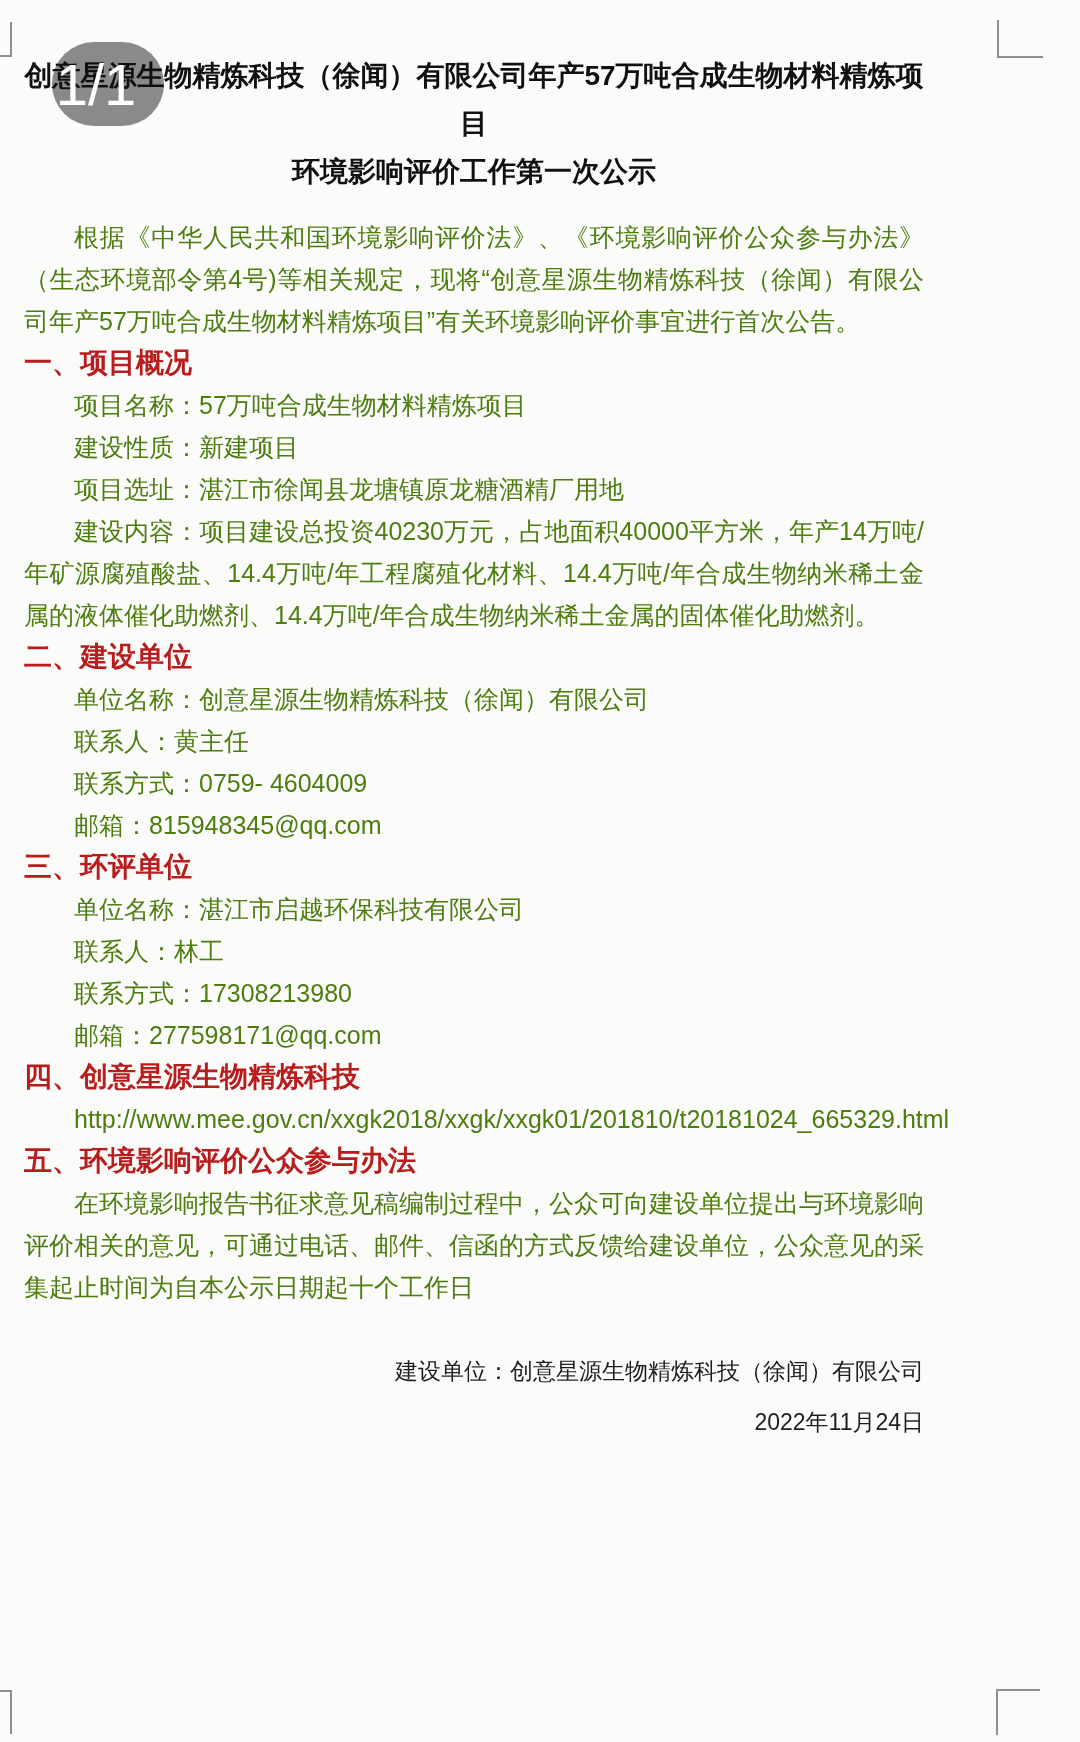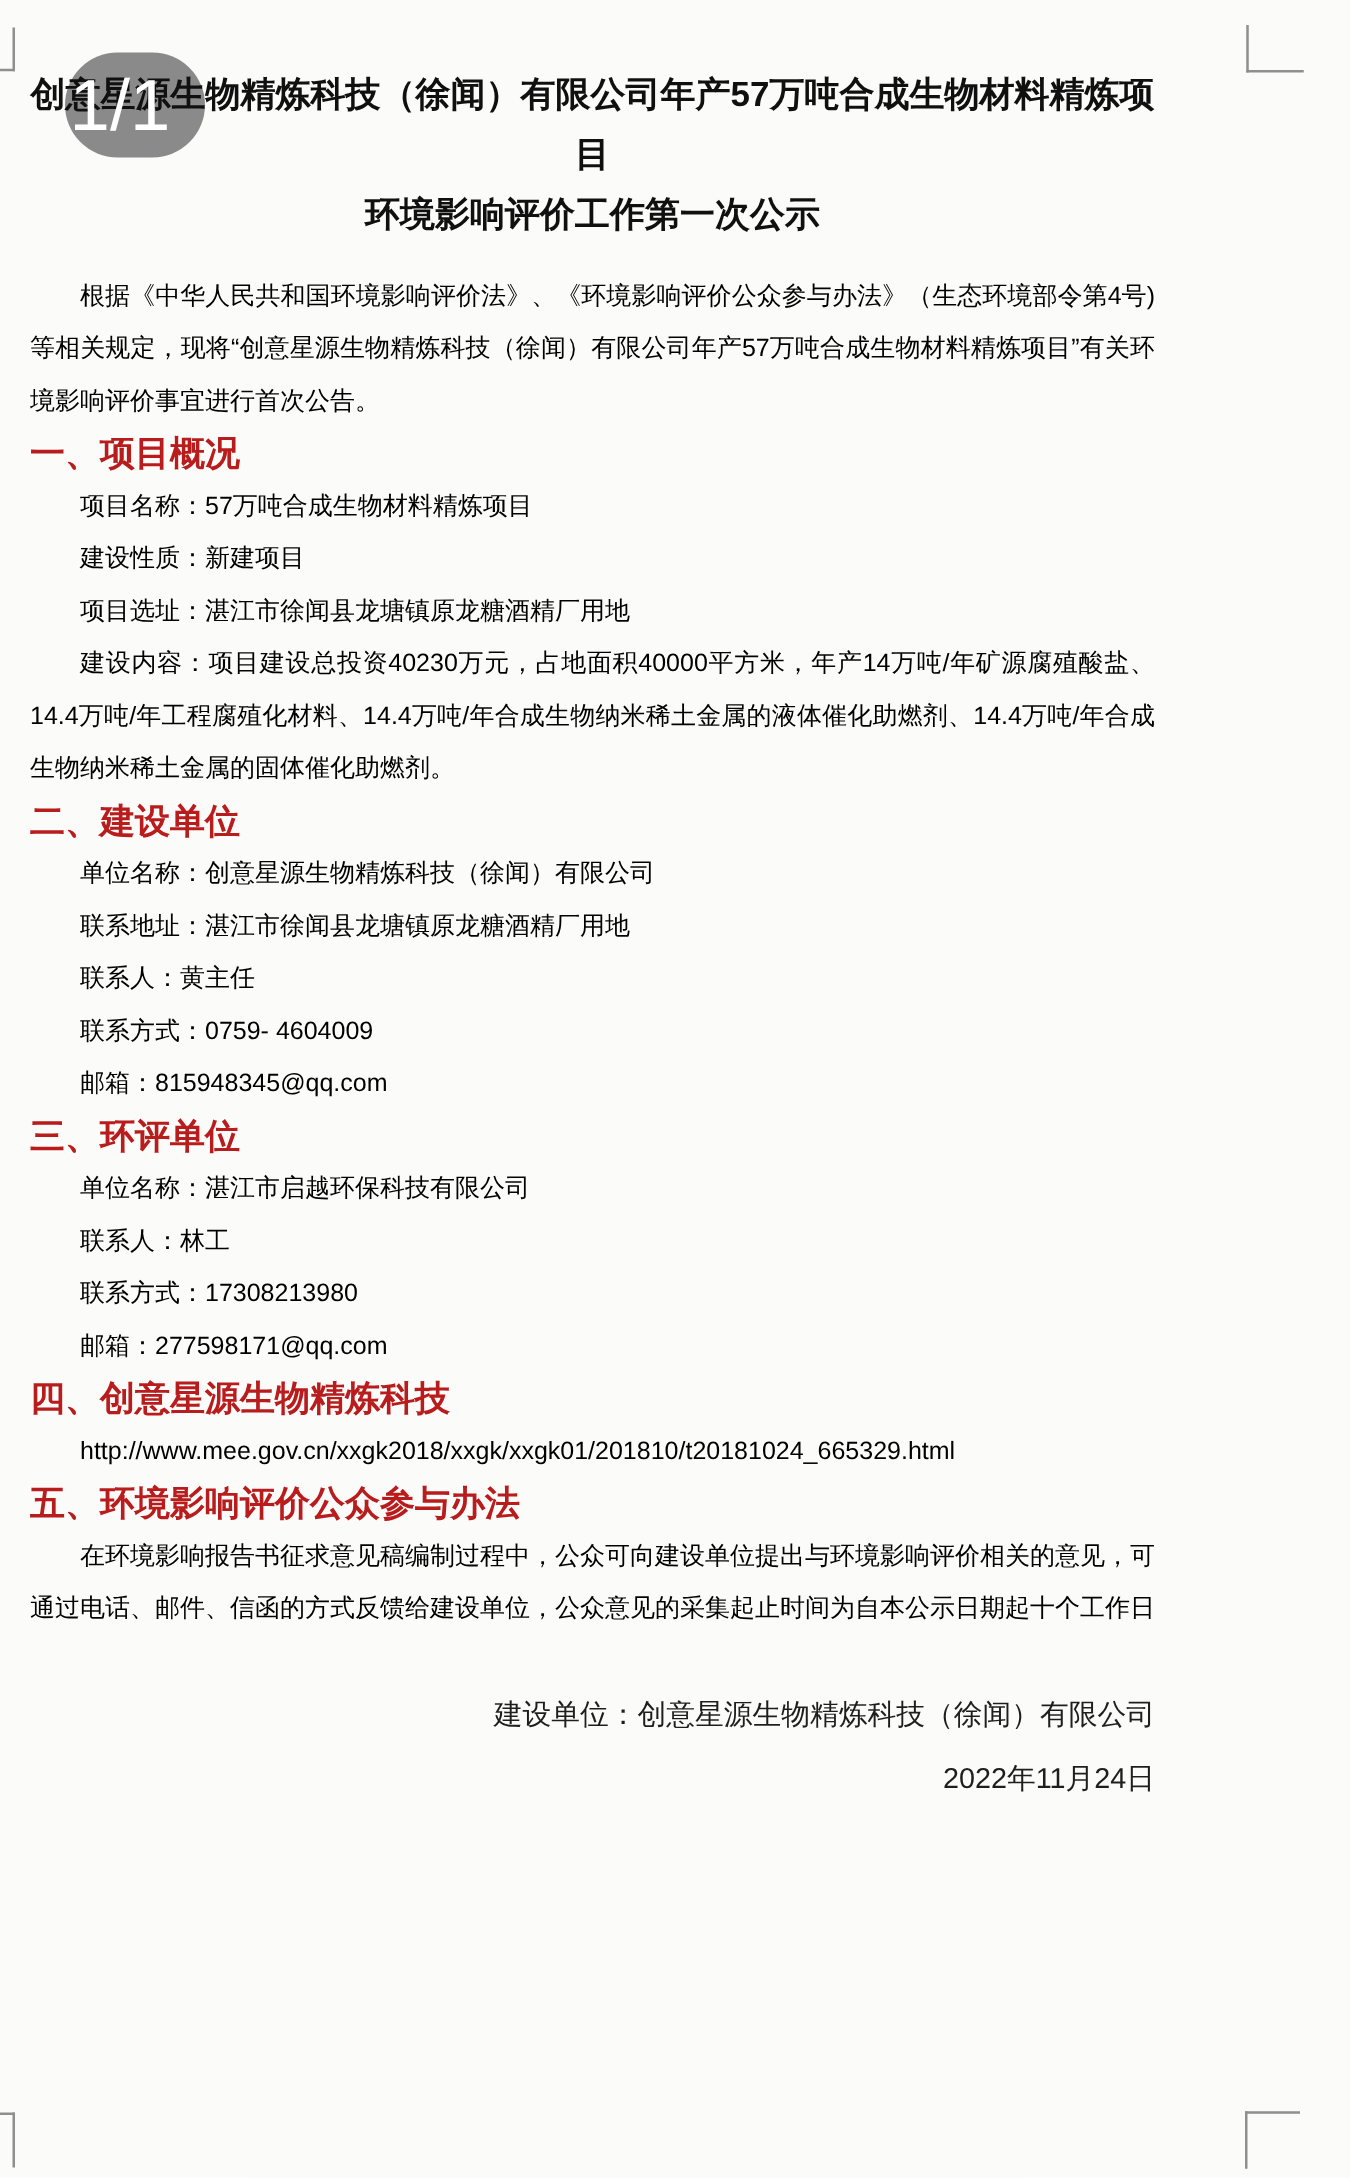--- a/index.html
+++ b/index.html
@@ -23,25 +23,25 @@
     margin:0 0 20px 0;
     font-size:28px;
     font-weight:bold;
     color:#101010;
     text-align:center;
     line-height:48px;
   }
   .title-line{display:block;}
   .para{
     margin:0;
-    font-size:20px;
+    font-size:25px;
     line-height:42px;
     text-indent:2em;
     text-align:justify;
-    color:#000000;
+    color:#4d7c0f;
   }
   .sec-heading{
     font-size:28px;
     line-height:42px;
     font-weight:bold;
     color:#b91c1c;
   }
   .url-para{
     text-align:left;
     letter-spacing:0;
@@ -103,21 +103,20 @@
     <p class="para">根据《中华人民共和国环境影响评价法》、《环境影响评价公众参与办法》（生态环境部令第4号)等相关规定，现将“创意星源生物精炼科技（徐闻）有限公司年产57万吨合成生物材料精炼项目”有关环境影响评价事宜进行首次公告。</p>
 
     <div id="sections">
         <div class="sec-heading">一、项目概况</div>
         <p class="para">项目名称：57万吨合成生物材料精炼项目</p>
         <p class="para">建设性质：新建项目</p>
         <p class="para">项目选址：湛江市徐闻县龙塘镇原龙糖酒精厂用地</p>
         <p class="para">建设内容：项目建设总投资40230万元，占地面积40000平方米，年产14万吨/年矿源腐殖酸盐、14.4万吨/年工程腐殖化材料、14.4万吨/年合成生物纳米稀土金属的液体催化助燃剂、14.4万吨/年合成生物纳米稀土金属的固体催化助燃剂。</p>
         <div class="sec-heading">二、建设单位</div>
         <p class="para">单位名称：创意星源生物精炼科技（徐闻）有限公司</p>
-        <p class="para">联系地址：湛江市徐闻县龙塘镇原龙糖酒精厂用地</p>
         <p class="para">联系人：黄主任</p>
         <p class="para">联系方式：0759- 4604009</p>
         <p class="para">邮箱：815948345@qq.com</p>
         <div class="sec-heading">三、环评单位</div>
         <p class="para">单位名称：湛江市启越环保科技有限公司</p>
         <p class="para">联系人：林工</p>
         <p class="para">联系方式：17308213980</p>
         <p class="para">邮箱：277598171@qq.com</p>
         <div class="sec-heading">四、创意星源生物精炼科技</div>
         <p class="para url-para">http://www.mee.gov.cn/xxgk2018/xxgk/xxgk01/201810/t20181024_665329.html</p>

